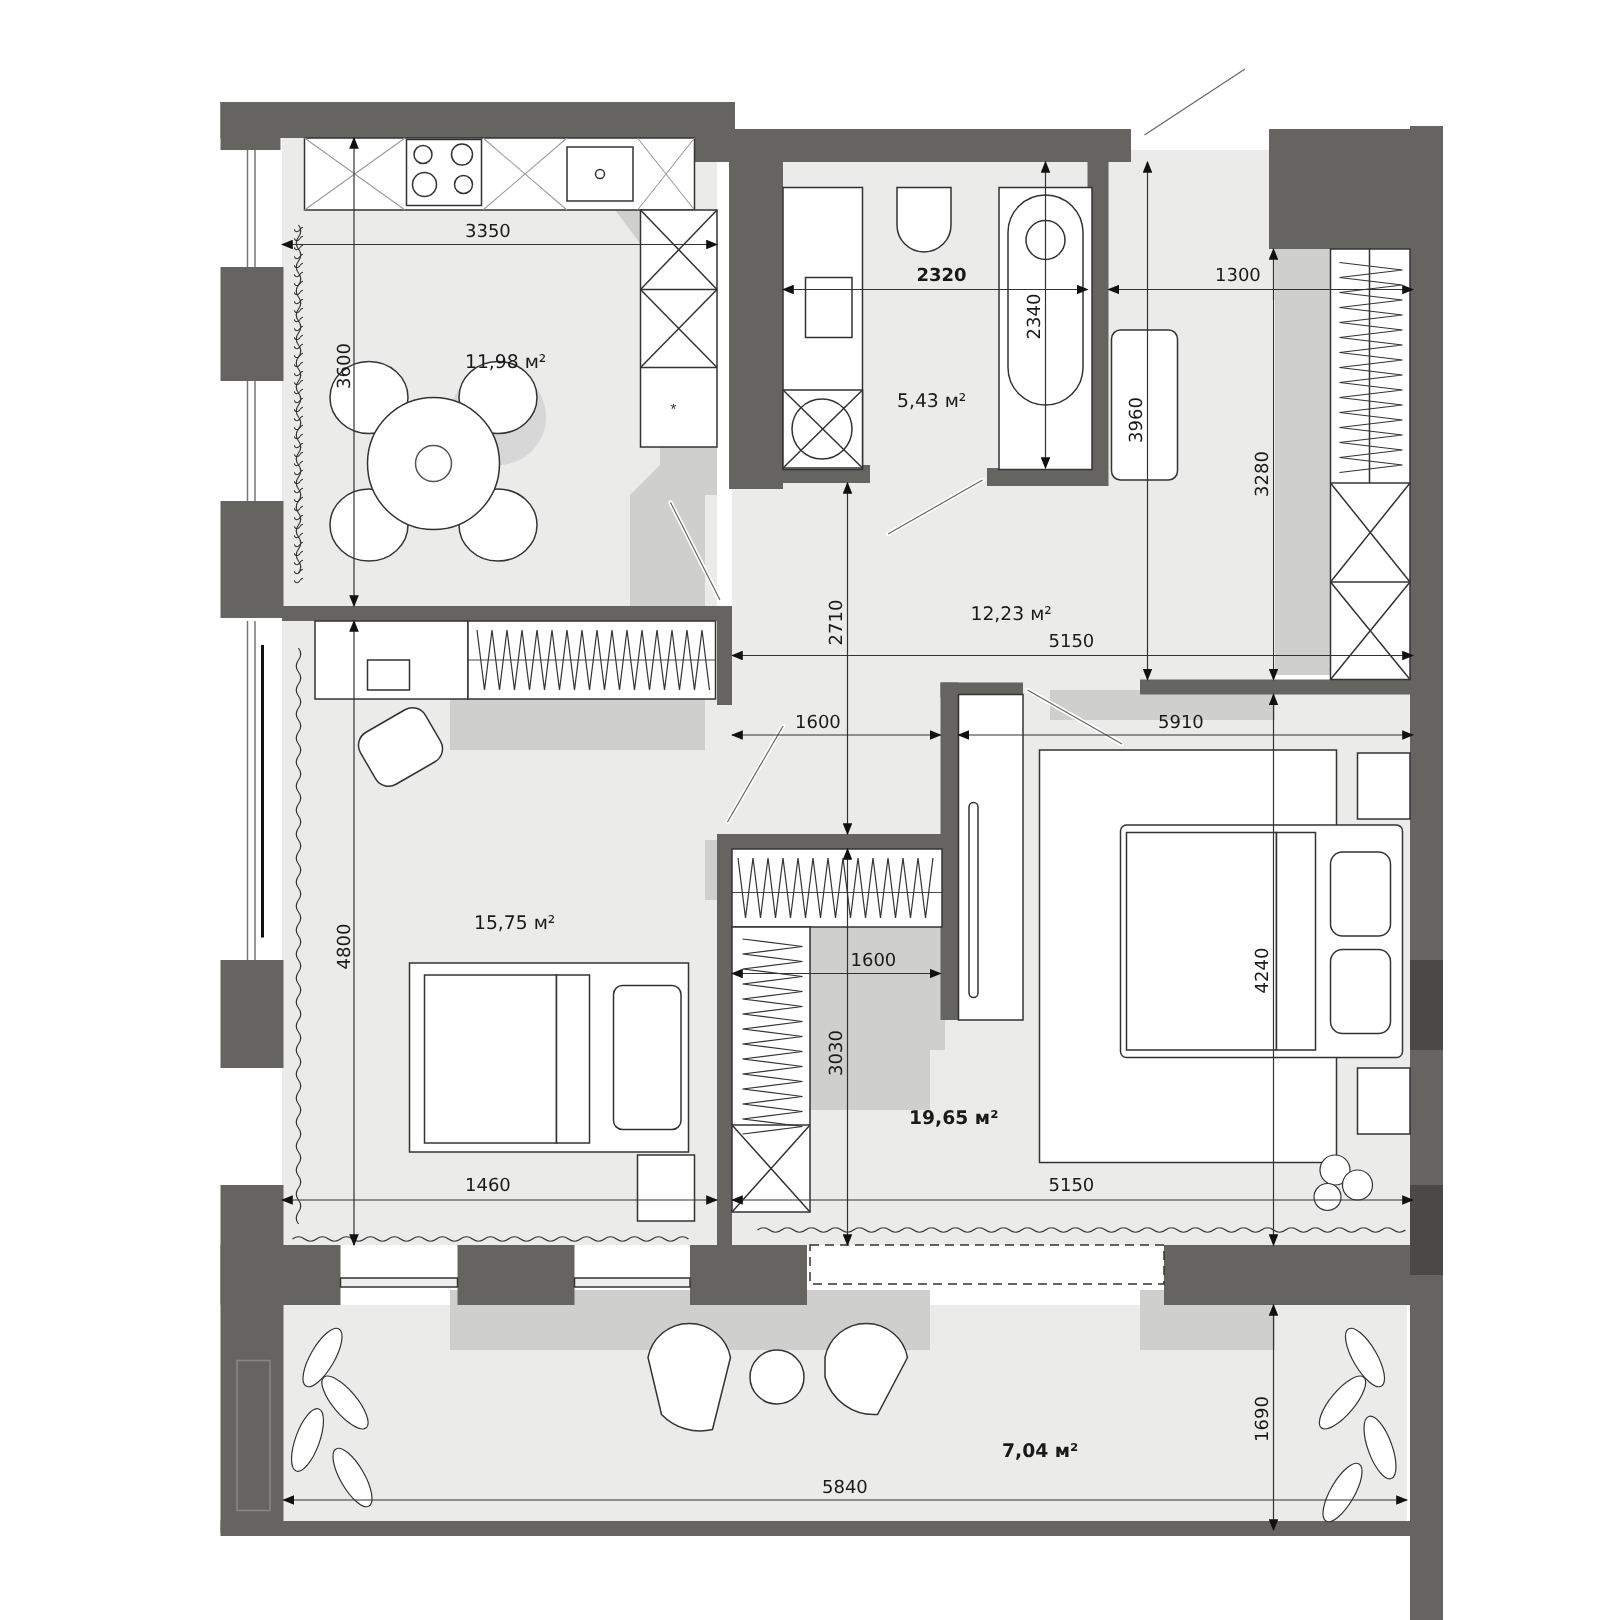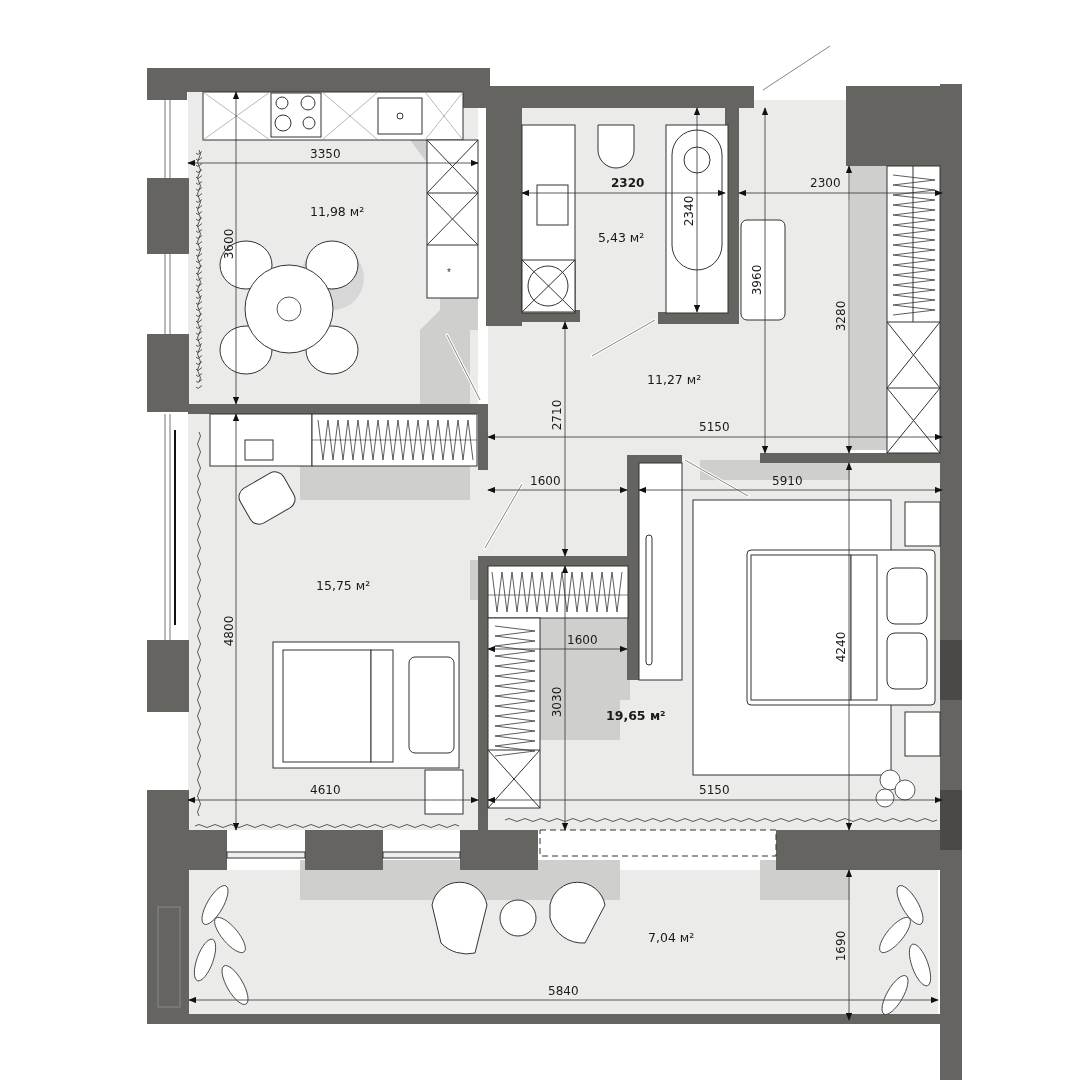--- a/index.html
+++ b/index.html
@@ -1,19 +1,19 @@
 <!DOCTYPE html>
 <html><head>
 <meta charset="utf-8">
 <style>
   html,body{margin:0;padding:0;background:#ffffff;}
   body{width:1080px;height:1080px;position:relative;overflow:hidden;font-family:"Liberation Sans",sans-serif;}
   #plan{position:absolute;left:0;top:0;width:1080px;height:1080px;}
   .lbl{position:absolute;font-family:"DejaVu Sans",sans-serif;font-size:12px;color:#1a1a1a;white-space:nowrap;line-height:1;}
-  .area{font-size:12.5px;}
+  .area{font-size:12.5px;margin-top:29px;}
   .vert{transform:rotate(-90deg);transform-origin:center center;}
 </style>
 </head>
 <body>
 
 <div id="plan">
 <svg width="1080" height="1080" viewBox="0 0 1080 1080" xmlns="http://www.w3.org/2000/svg">
   <defs>
     <marker id="arr" markerWidth="10" markerHeight="8" refX="9" refY="4" orient="auto-start-reverse">
       <path d="M0,0 L10,4 L0,8 z" fill="#111"></path>
@@ -261,34 +261,34 @@
     <line x1="849" y1="463" x2="849" y2="830" marker-start="url(#arr)" marker-end="url(#arr)"></line>
     <line x1="488" y1="800" x2="942" y2="800" marker-start="url(#arr)" marker-end="url(#arr)"></line>
     <line x1="189" y1="1000" x2="938" y2="1000" marker-start="url(#arr)" marker-end="url(#arr)"></line>
     <line x1="849" y1="870" x2="849" y2="1020" marker-start="url(#arr)" marker-end="url(#arr)"></line>
   </g>
 </svg>
 
 
 <div class="lbl area" style="left:310px;top:206px;">11,98 м²</div>
 <div class="lbl area" style="left:598px;top:232px;">5,43 м²</div>
-<div class="lbl area" style="left:647px;top:374px;">11,27 м²</div>
+<div class="lbl area" style="left:647px;top:374px;">12,23 м²</div>
 <div class="lbl area" style="left:316px;top:580px;text-align:center;">15,75 м²</div>
 <div class="lbl area" style="left:606px;top:710px;font-weight:bold;">19,65 м²</div>
-<div class="lbl area" style="left:648px;top:932px;">7,04 м²</div>
+<div class="lbl area" style="left:668px;top:932px;font-weight:bold;">7,04 м²</div>
 
 
 <div class="lbl" style="left:310px;top:148px;">3350</div>
 <div class="lbl" style="left:611px;top:177px;font-weight:bold;">2320</div>
-<div class="lbl" style="left:810px;top:177px;">2300</div>
+<div class="lbl" style="left:810px;top:177px;">1300</div>
 <div class="lbl" style="left:699px;top:421px;">5150</div>
 <div class="lbl" style="left:530px;top:475px;">1600</div>
 <div class="lbl" style="left:772px;top:475px;">5910</div>
 <div class="lbl" style="left:567px;top:634px;">1600</div>
-<div class="lbl" style="left:310px;top:784px;">4610</div>
+<div class="lbl" style="left:310px;top:784px;">1460</div>
 <div class="lbl" style="left:699px;top:784px;">5150</div>
 <div class="lbl" style="left:548px;top:985px;">5840</div>
 
 
 <div class="lbl vert" style="left:214px;top:238px;">3600</div>
 <div class="lbl vert" style="left:674px;top:205px;">2340</div>
 <div class="lbl vert" style="left:742px;top:274px;">3960</div>
 <div class="lbl vert" style="left:826px;top:310px;">3280</div>
 <div class="lbl vert" style="left:542px;top:409px;">2710</div>
 <div class="lbl vert" style="left:214px;top:625px;">4800</div>

